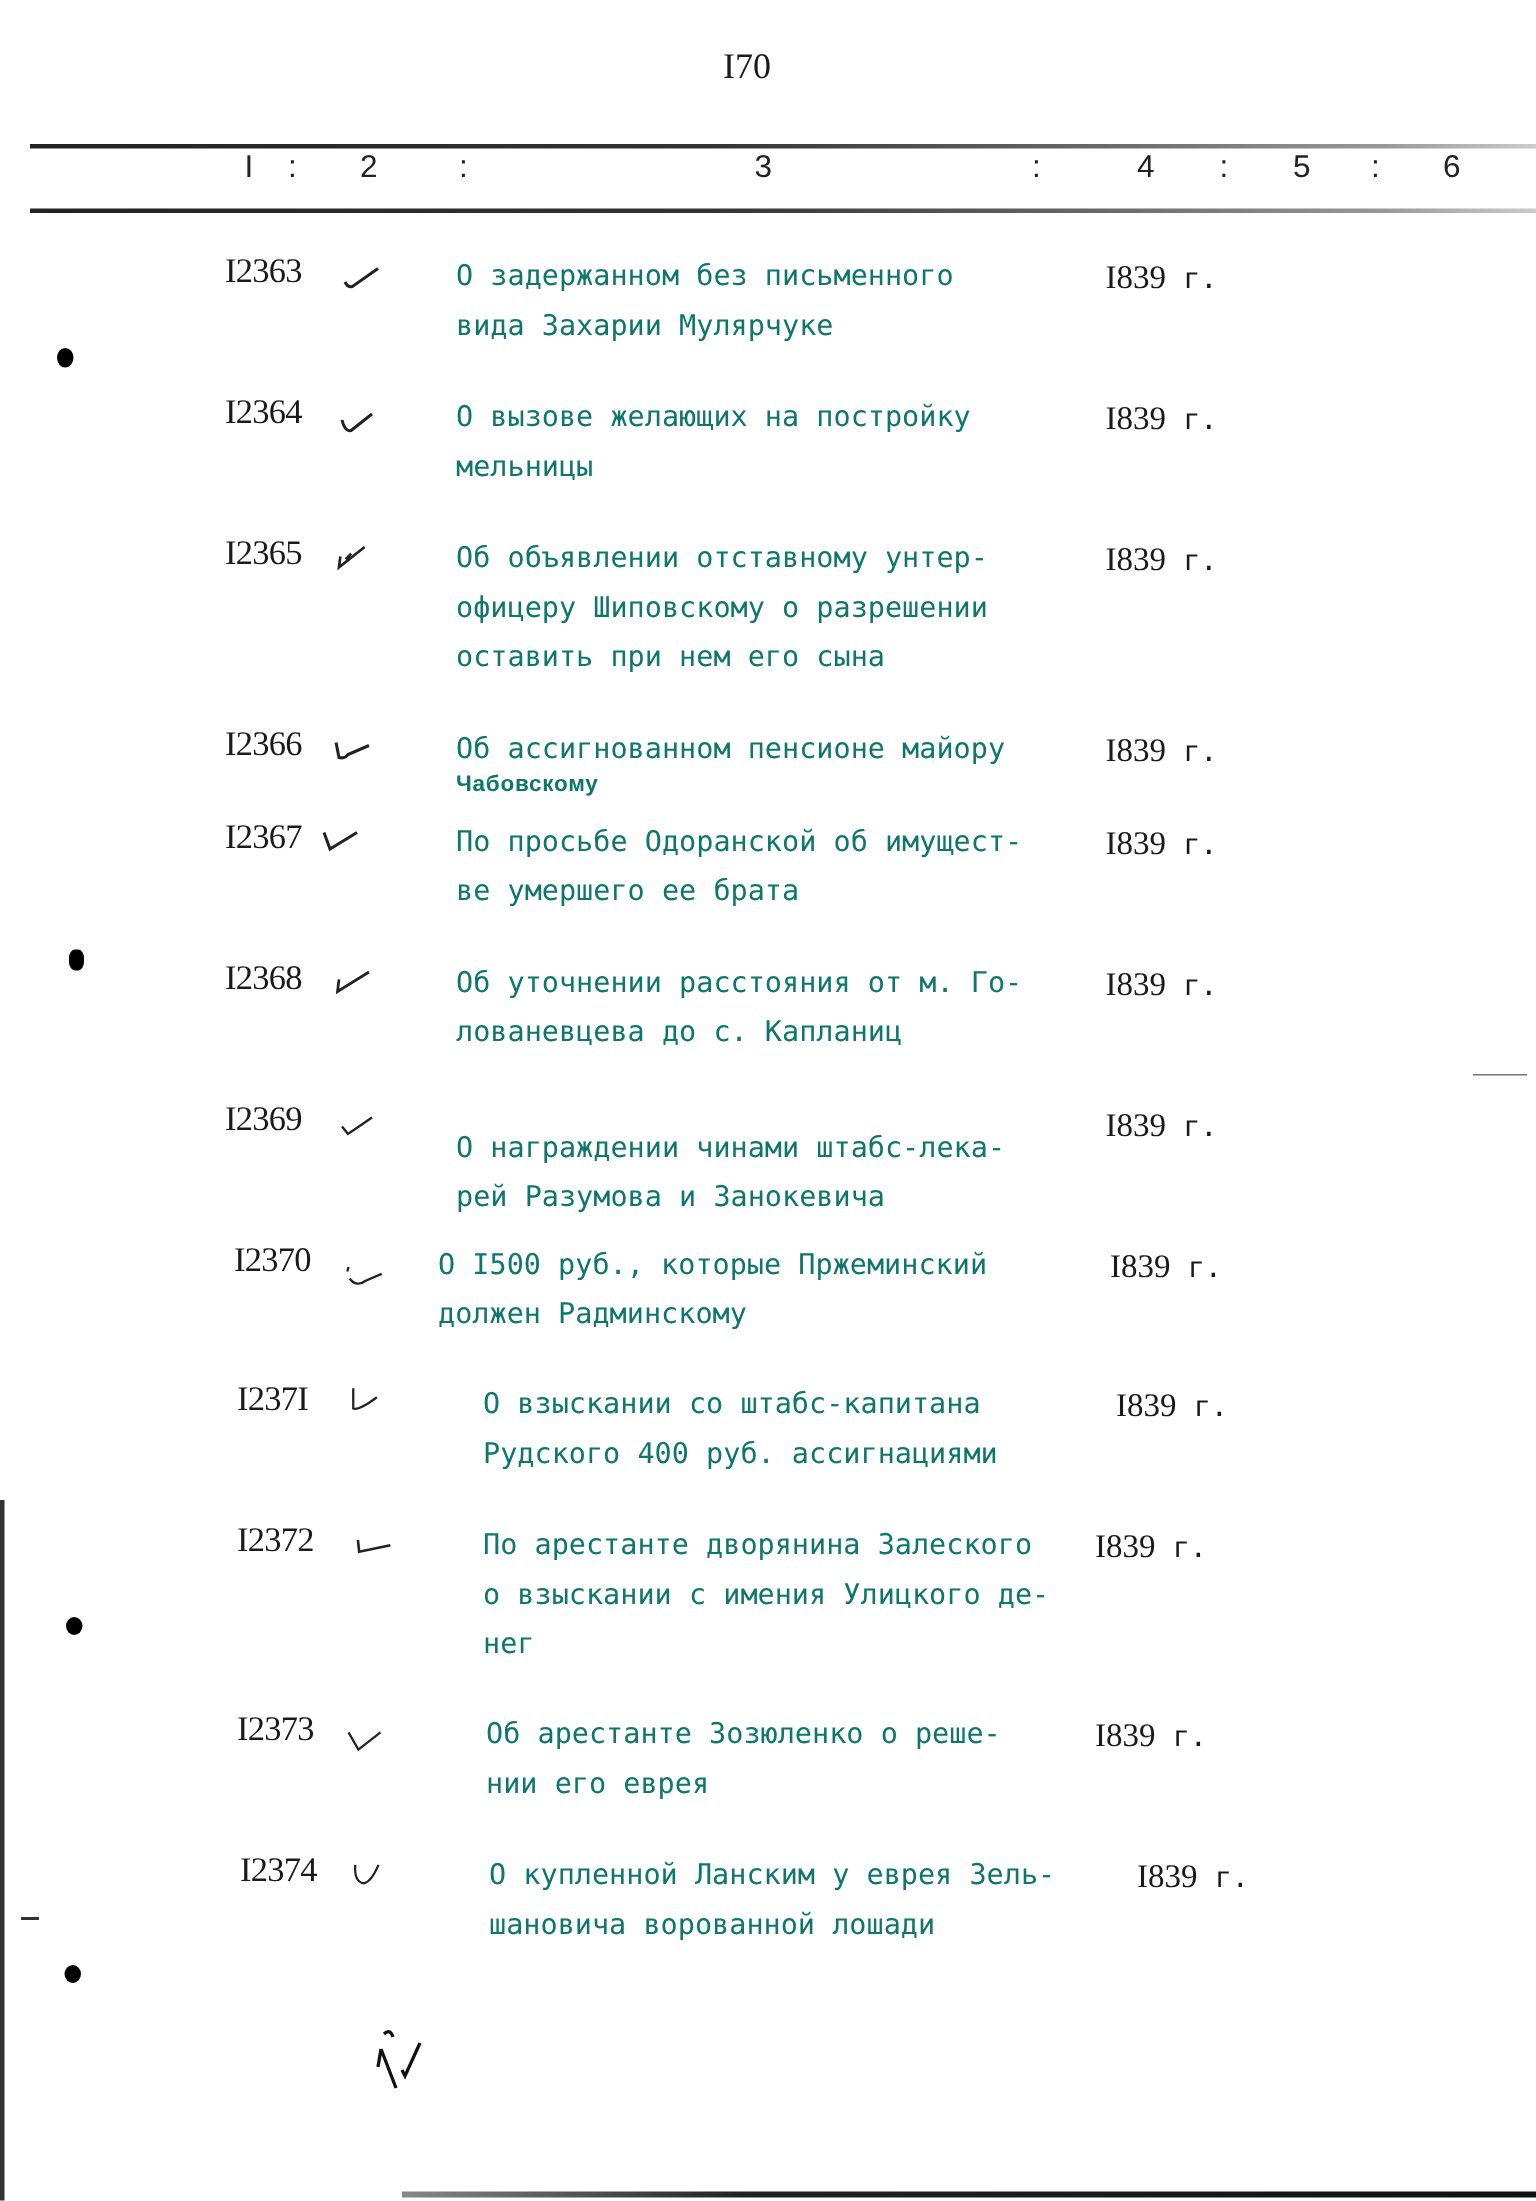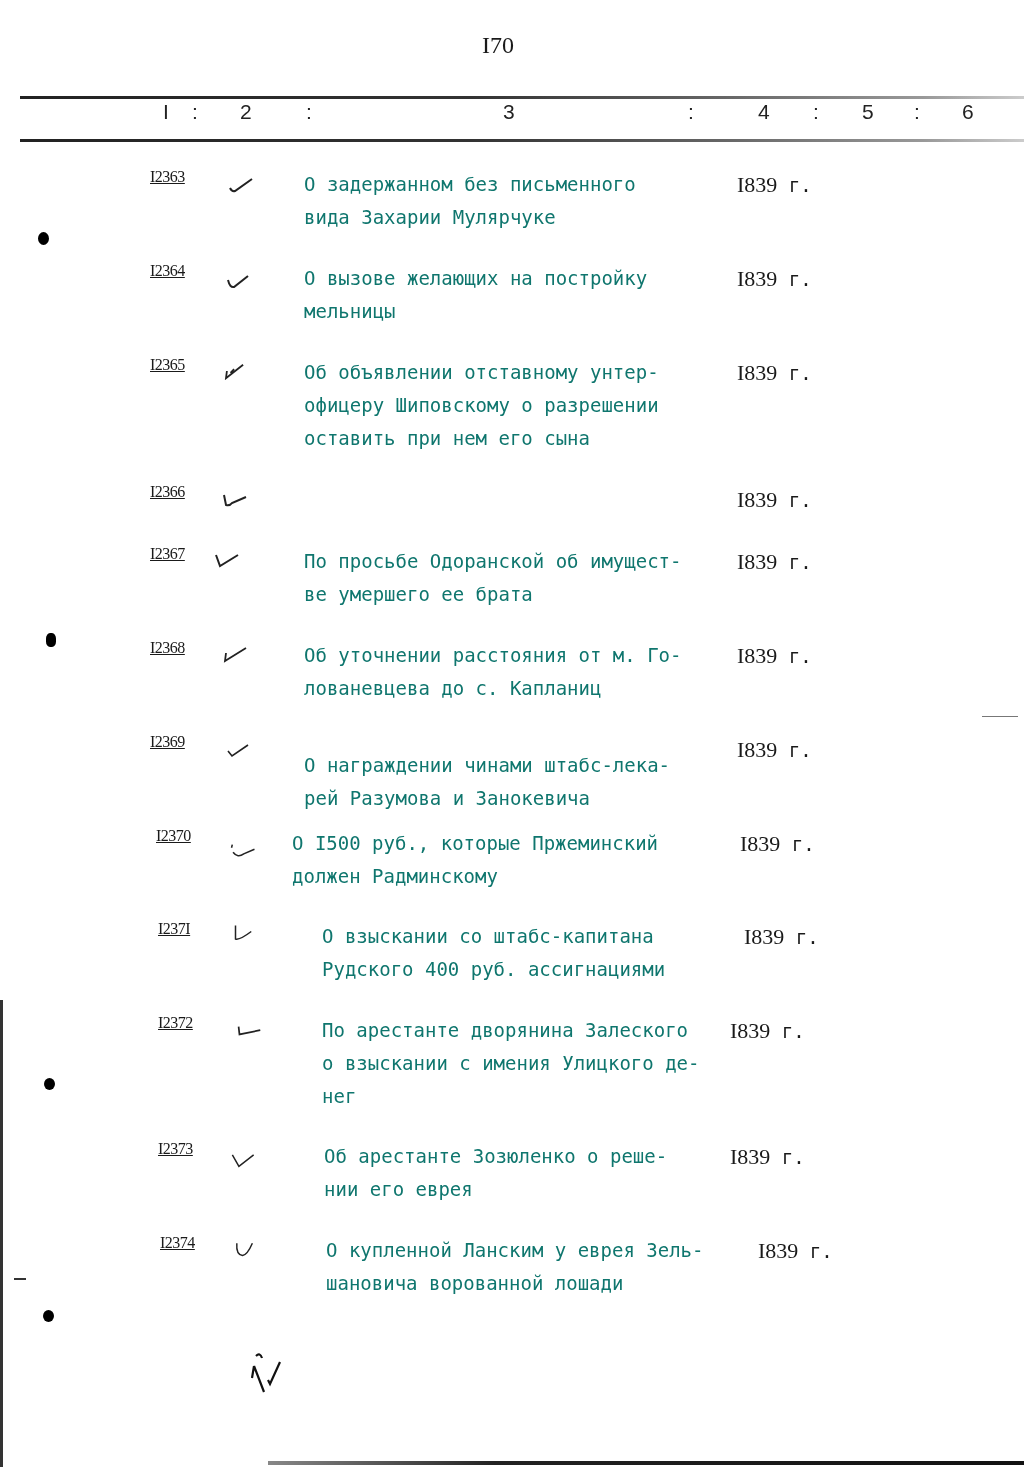--- a/index.html
+++ b/index.html
@@ -17,22 +17,22 @@
       background: linear-gradient(90deg, #222 0%, #333 45%, #666 70%, #999 90%, #ccc 100%);
     }
     .rule.top { top: 96px; }
     .rule.bottom { top: 139px; }
     .col-header {
       position: absolute; top: 100px; height: 30px; font-size: 21px;
       font-family: "Liberation Sans", sans-serif; color: #222;
     }
     .entry { position: absolute; left: 0; width: 1024px; }
     .entry .num {
-      position: absolute; font-family: "Liberation Serif", serif; font-size: 16px;
-      letter-spacing: -0.5px; color: #1a1a1a; text-decoration: underline;
+      position: absolute; font-family: "Liberation Serif", serif; font-size: 23px;
+      letter-spacing: -0.5px; color: #1a1a1a;
     }
     .entry .tick {
       position: absolute; width: 26px; height: 18px;
     }
     .entry .title {
       position: absolute; font-size: 19px; line-height: 33px; white-space: pre;
       color: #0f766e;
     }
     .entry .title .hand {
       font-family: "Liberation Sans", sans-serif; font-size: 15px; font-weight: bold;
@@ -103,22 +103,22 @@
 <span>офицеру Шиповскому о разрешении</span>
 <span>оставить при нем его сына</span></div>
   <div class="year" style="left:737px;top:4px"><span class="y">I839</span> <span>г.</span></div>
 </div>
 
 <div class="entry" style="top:483px">
   <span class="num" style="left:150px;top:0">I2366</span>
   <svg class="tick" style="left:222px;top:8px" viewBox="0 0 26 18">
       <path d="M2 4 L4 14 Q8 15 10 12 L24 6" stroke="#222" stroke-width="2" fill="none"></path>
     </svg>
-  <div class="title" style="left:304px;top:0">
-</div>
+  <div class="title" style="left:304px;top:0"><span>Об ассигнованном пенсионе майору</span>
+<span class="hand">Чабовскому</span></div>
   <div class="year" style="left:737px;top:4px"><span class="y">I839</span> <span>г.</span></div>
 </div>
 
 <div class="entry" style="top:545px">
   <span class="num" style="left:150px;top:0">I2367</span>
   <svg class="tick" style="left:214px;top:6px" viewBox="0 0 26 18">
       <path d="M2 4 L6 15 L24 4" stroke="#222" stroke-width="2" fill="none"></path>
     </svg>
   <div class="title" style="left:304px;top:0"><span>По просьбе Одоранской об имущест-</span>
 <span>ве умершего ее брата</span></div>

